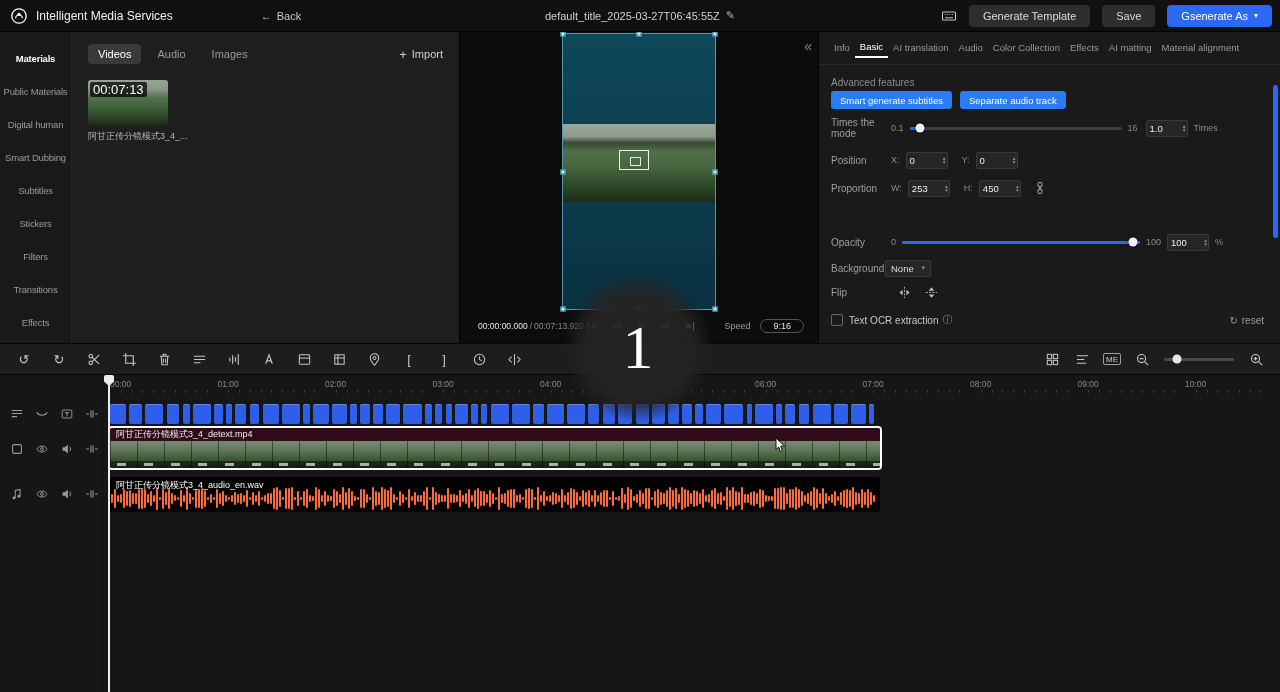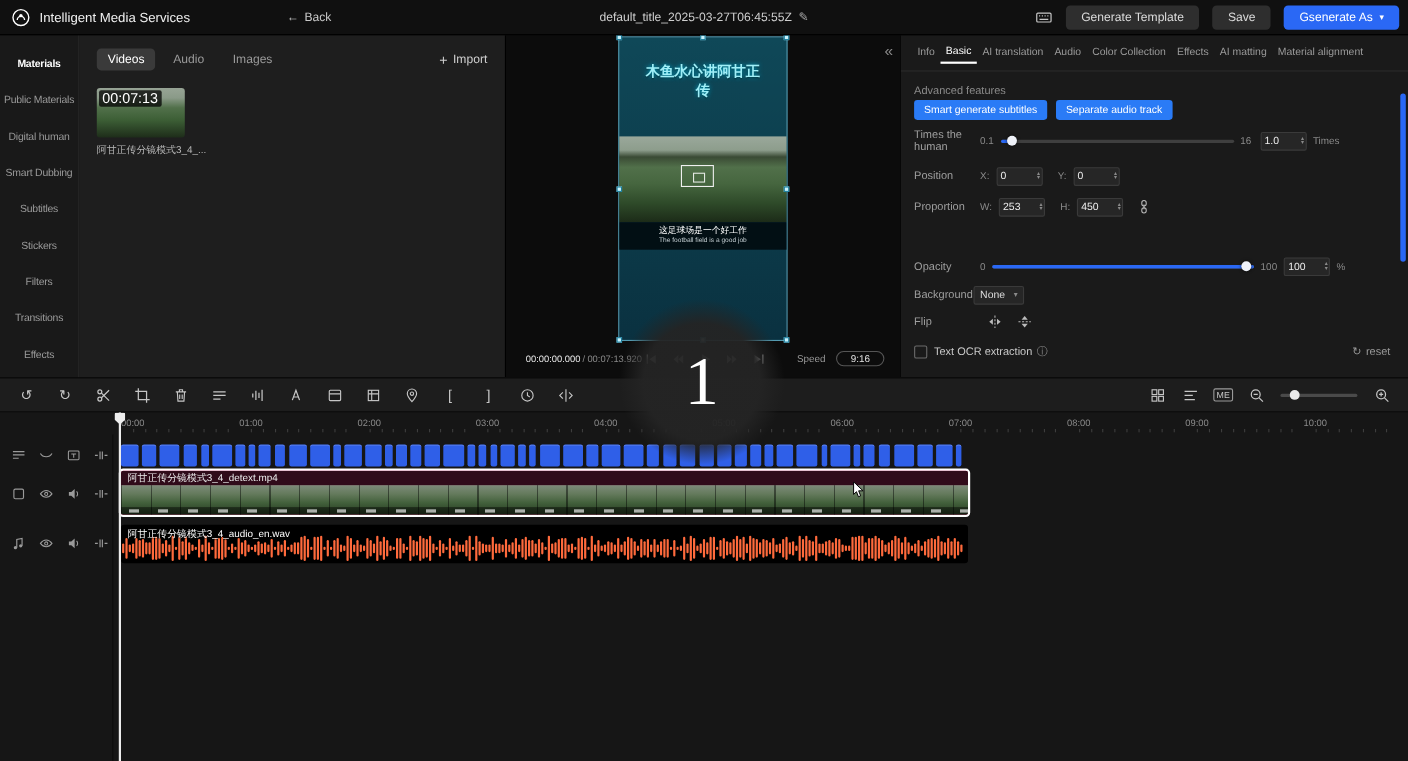--- a/index.html
+++ b/index.html
@@ -220,27 +220,22 @@
     <div class="vid-thumb">
       <span class="dur">00:07:13</span>
     </div>
     <div class="vid-name">阿甘正传分镜模式3_4_...</div>
   </div>
 </div>
 
 <div class="preview">
   <span class="collapse">«</span>
   <div class="canvas">
-    <div class="canvas-title">木鱼水心讲阿甘正传</div>
     <div class="vframe">
       <div class="selbox"></div>
-    </div>
-    <div class="subband">
-      <div class="sub-cn">这足球场是一个好工作</div>
-      <div class="sub-en">The football field is a good job</div>
     </div>
     <span class="hnd h-tl"></span>
     <span class="hnd h-tc"></span>
     <span class="hnd h-tr"></span>
     <span class="hnd h-ml"></span>
     <span class="hnd h-mr"></span>
     <span class="hnd h-bl"></span>
     <span class="hnd h-bc"></span>
     <span class="hnd h-br"></span>
   </div>
@@ -299,21 +294,21 @@
   <div class="prow" style="top:58px; gap:8px">
     <button class="bbtn">Smart generate subtitles</button>
     <button class="bbtn">Separate audio track</button>
   </div>
 
   <div class="prow" style="top:40px">
     <span class="adv">Advanced features</span>
   </div>
 
   <div class="prow" style="top:86px">
-    <span class="plabel">Times the human</span>
+    <span class="plabel">Times the mode</span>
     <span class="mm">0.1</span>
     <div class="slider" style="width:212px">
       <div class="fill" style="width:5%"></div>
         <div class="handle" style="left:5%"></div>
     </div>
     <span class="mm">16</span>
     <span class="numbox" style="margin-left:2px">
       <span>1.0</span>
       <span class="stepper">
           <i>▴</i>

